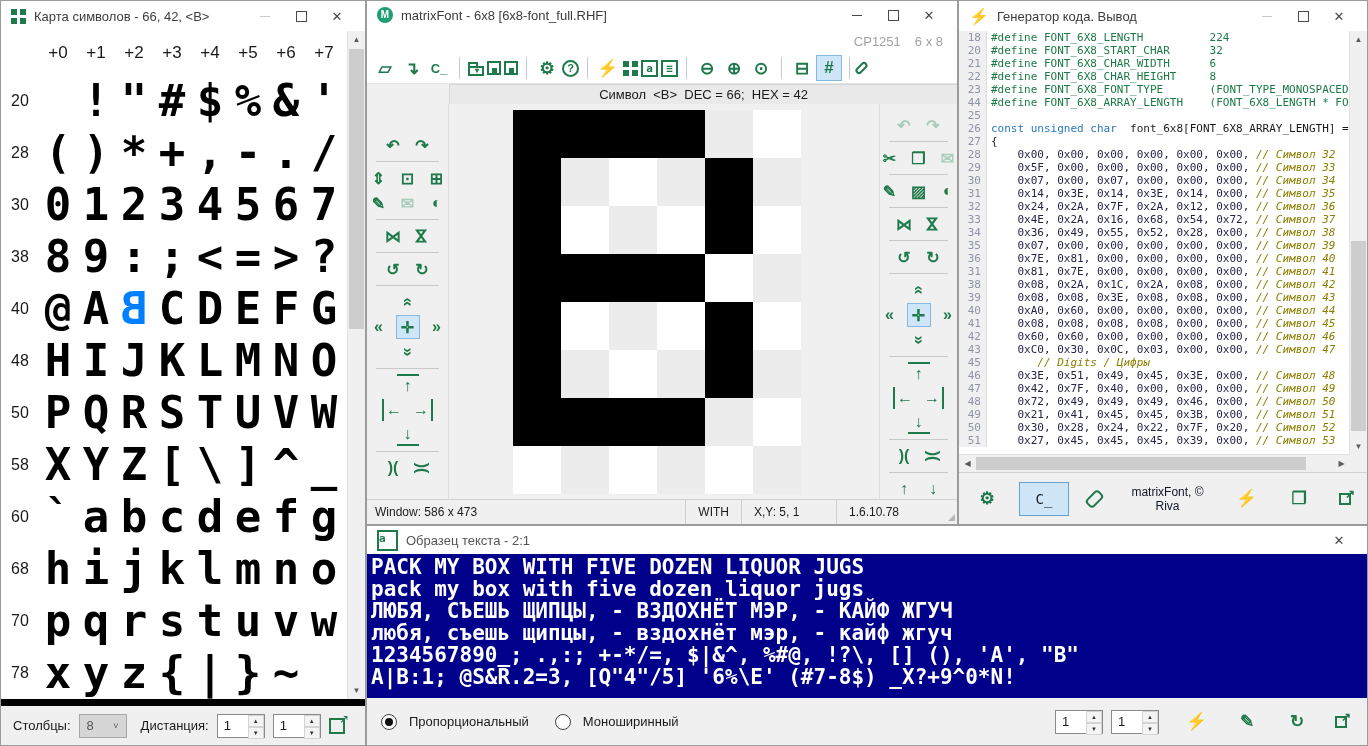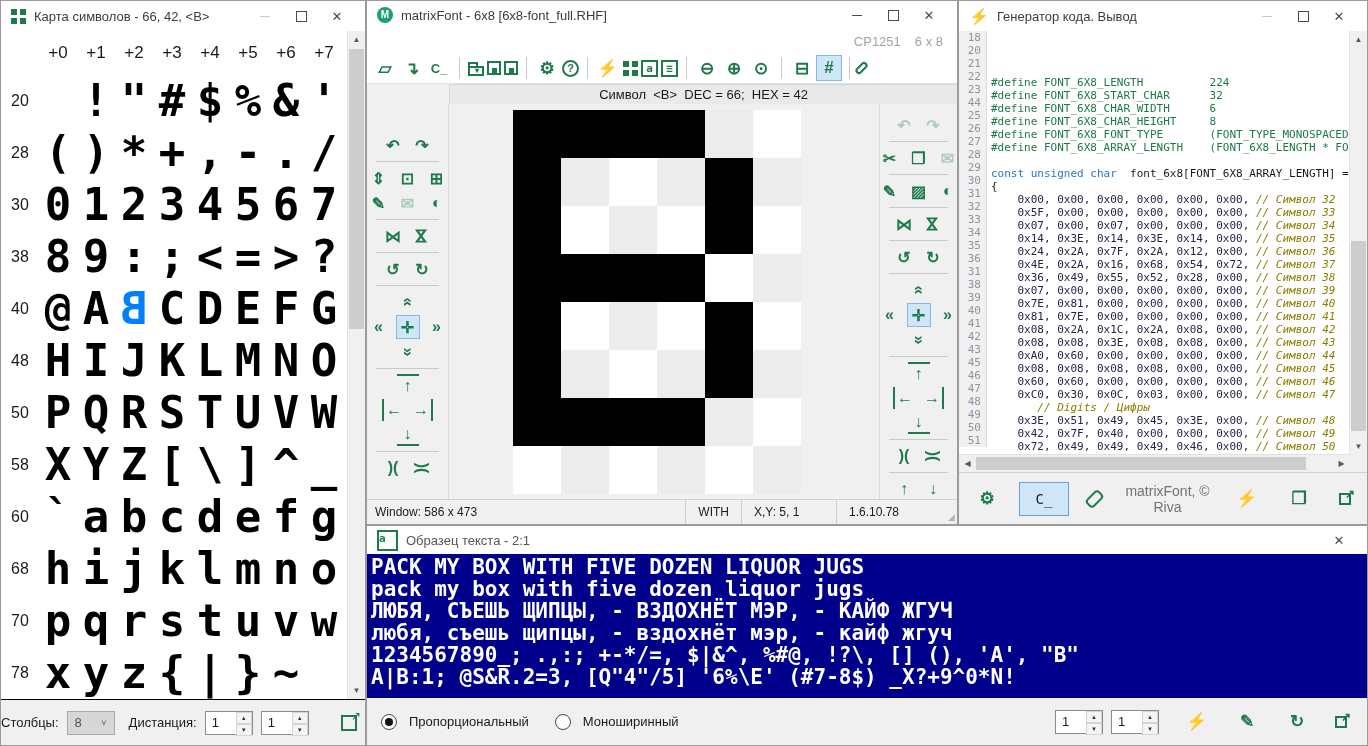--- a/index.html
+++ b/index.html
@@ -47,22 +47,22 @@
   .cm-h{width:38px;text-align:center;font-size:17px;color:#1a1a1a;}
   #cm-rows{position:absolute;top:74px;left:0;right:17px;bottom:46px;overflow:hidden;}
   .cm-row{height:52px;display:flex;align-items:center;}
   .cm-label{width:38px;text-align:center;font-size:16px;color:#1a1a1a;}
   .cm-cell{display:inline-block;width:38px;height:52px;text-align:center;
            font:bold 44px/52px "DejaVu Sans Mono",monospace;color:#000;overflow:visible;}
   .cm-cell.sel{color:var(--selection_blue);transform:scaleX(-1);}
   .vscroll{position:absolute;top:30px;right:0;bottom:46px;width:17px;background:#f0f0f0;border-left:1px solid #e2e2e2;}
   .sb-arrow{height:17px;width:17px;text-align:center;font-size:8px;line-height:17px;color:#5a5a5a;}
   .sb-thumb{position:absolute;left:1px;width:15px;background:#cdcdcd;}
-  .footerbar{position:absolute;bottom:0;left:0;right:0;height:46px;background:#f0f0f0;border-top:1px solid #000000;
-             display:flex;align-items:center;padding:0 0;font-size:13px;color:#1a1a1a;box-sizing:border-box;}
+  .footerbar{position:absolute;bottom:0;left:0;right:0;height:46px;background:#f0f0f0;border-top:7px solid #000000;
+             display:flex;align-items:center;padding:0 12px;font-size:13px;color:#1a1a1a;box-sizing:border-box;}
   .selbox{width:48px;height:24px;background:#d6d6d6;border:1px solid #a8a8a8;display:flex;align-items:center;
           justify-content:space-between;padding:0 7px;color:#555;box-sizing:border-box;margin:0 14px 0 8px;}
   .selcaret{font-size:9px;color:#555;}
   .spin{width:48px;height:24px;border:1px solid #8a8a8a;background:#fff;position:relative;box-sizing:border-box;margin-left:8px;}
   .spin-val{position:absolute;left:6px;top:3px;font-size:13px;}
   .ud{position:absolute;right:0;top:0;width:16px;height:100%;display:flex;flex-direction:column;}
   .ud span{flex:1;font-size:6px;line-height:10px;text-align:center;color:#333;border:1px solid #d4d4d4;background:#f4f4f4;}
   
   #win-main{left:366px;top:0;width:592px;height:525px;background:#f0f0f0;}
   #win-main .titlebar{height:28px;}
@@ -84,34 +84,34 @@
              display:flex;align-items:stretch;font-size:12px;color:#1a1a1a;}
   .st1{flex:1;display:flex;align-items:center;padding-left:8px;}
   .stseg{border-left:1px solid #cfcfcf;display:flex;align-items:center;padding:0 12px;}
   .grip{width:14px;display:flex;align-items:flex-end;justify-content:flex-end;color:#b5b5b5;font-size:9px;padding:0 2px 2px 0;}
   
   #win-code{left:958px;top:0;width:410px;height:525px;background:#f0f0f0;}
   #code-lines{position:absolute;top:30px;left:0;right:17px;bottom:69px;overflow:hidden;background:#fff;
               font:11px/13px "DejaVu Sans Mono",monospace;}
   .cl{display:flex;height:13px;white-space:pre;}
   .ln{width:22px;text-align:right;padding-right:5px;color:#8e94a4;background:#f0f0f0;border-right:1px solid #dcdcdc;flex:none;}
-  .ct{padding-left:4px;margin-top:45px;}
+  .ct{padding-left:4px;}
   .c-g{color:var(--code_green);}
   .c-k{color:var(--code_blue);}
   .c-p{color:#1a1a1a;}
   .c-h{color:var(--code_hex);}
   .c-c{color:var(--code_comment);font-style:italic;}
   #code-vsb{position:absolute;right:0;top:30px;bottom:69px;width:17px;background:#f0f0f0;border-left:1px solid #e2e2e2;}
   #code-hsb{position:absolute;left:0;right:17px;bottom:52px;height:17px;background:#f0f0f0;border-top:1px solid #e2e2e2;display:flex;align-items:center;}
   .hsb-thumb{height:13px;background:#cdcdcd;flex:none;}
   .code-foot{position:absolute;bottom:0;height:52px;left:0;right:0;background:#f0f0f0;border-top:1px solid #d2d2d2;
              display:flex;align-items:center;padding:0 16px;gap:20px;box-sizing:border-box;}
   .cbtn{width:48px;height:32px;background:var(--tool_highlight);border:1px solid #66a1cf;display:flex;align-items:center;
         justify-content:center;font:14px "DejaVu Sans Mono",monospace;color:#1a1a1a;}
-  .brand{flex:1;text-align:center;font-size:14px;color:#737373;}
+  .brand{flex:1;text-align:center;font-size:12px;color:#0f172a;}
   
   #win-sample{left:366px;top:525px;width:1002px;height:221px;background:#f0f0f0;}
   #win-sample .titlebar{height:28px;color:#555;}
   .blue{position:absolute;top:28px;left:0;right:0;height:146px;padding:2px 0 0 4px;overflow:hidden;box-sizing:border-box;}
   .sl{font:bold 21px/22px "DejaVu Sans Mono",monospace;color:#fff;white-space:pre;letter-spacing:0;}
   .samp-foot{position:absolute;bottom:0;left:0;right:0;height:47px;background:#f0f0f0;display:flex;align-items:center;
              padding:0 14px;font-size:13px;color:#1a1a1a;box-sizing:border-box;}
   .radio{width:14px;height:14px;border:1px solid #444;border-radius:50%;position:relative;background:#fff;flex:none;}
   .radio.on::after{content:"";position:absolute;inset:3px;background:#111;border-radius:50%;}
   .rlabel{margin:0 26px 0 12px;}

